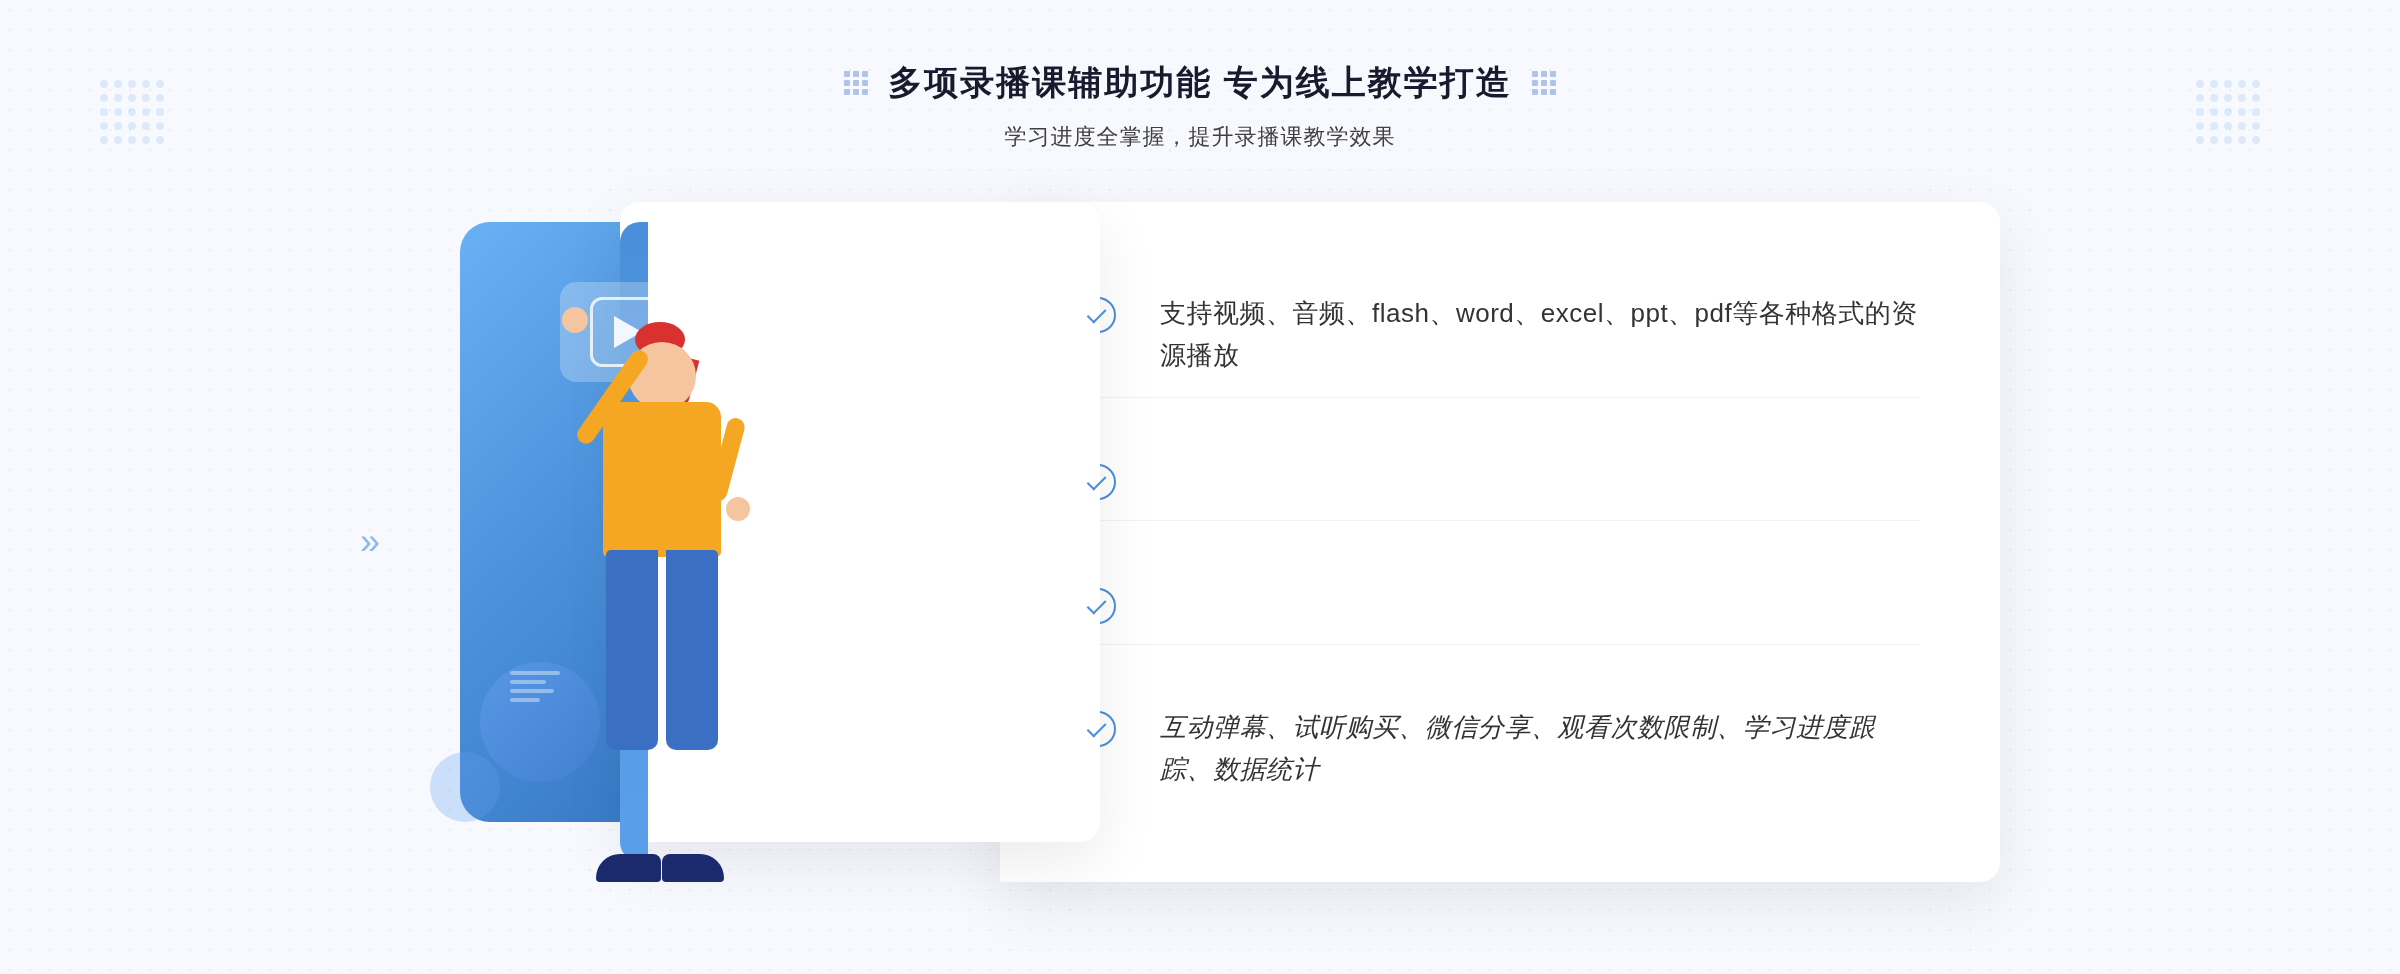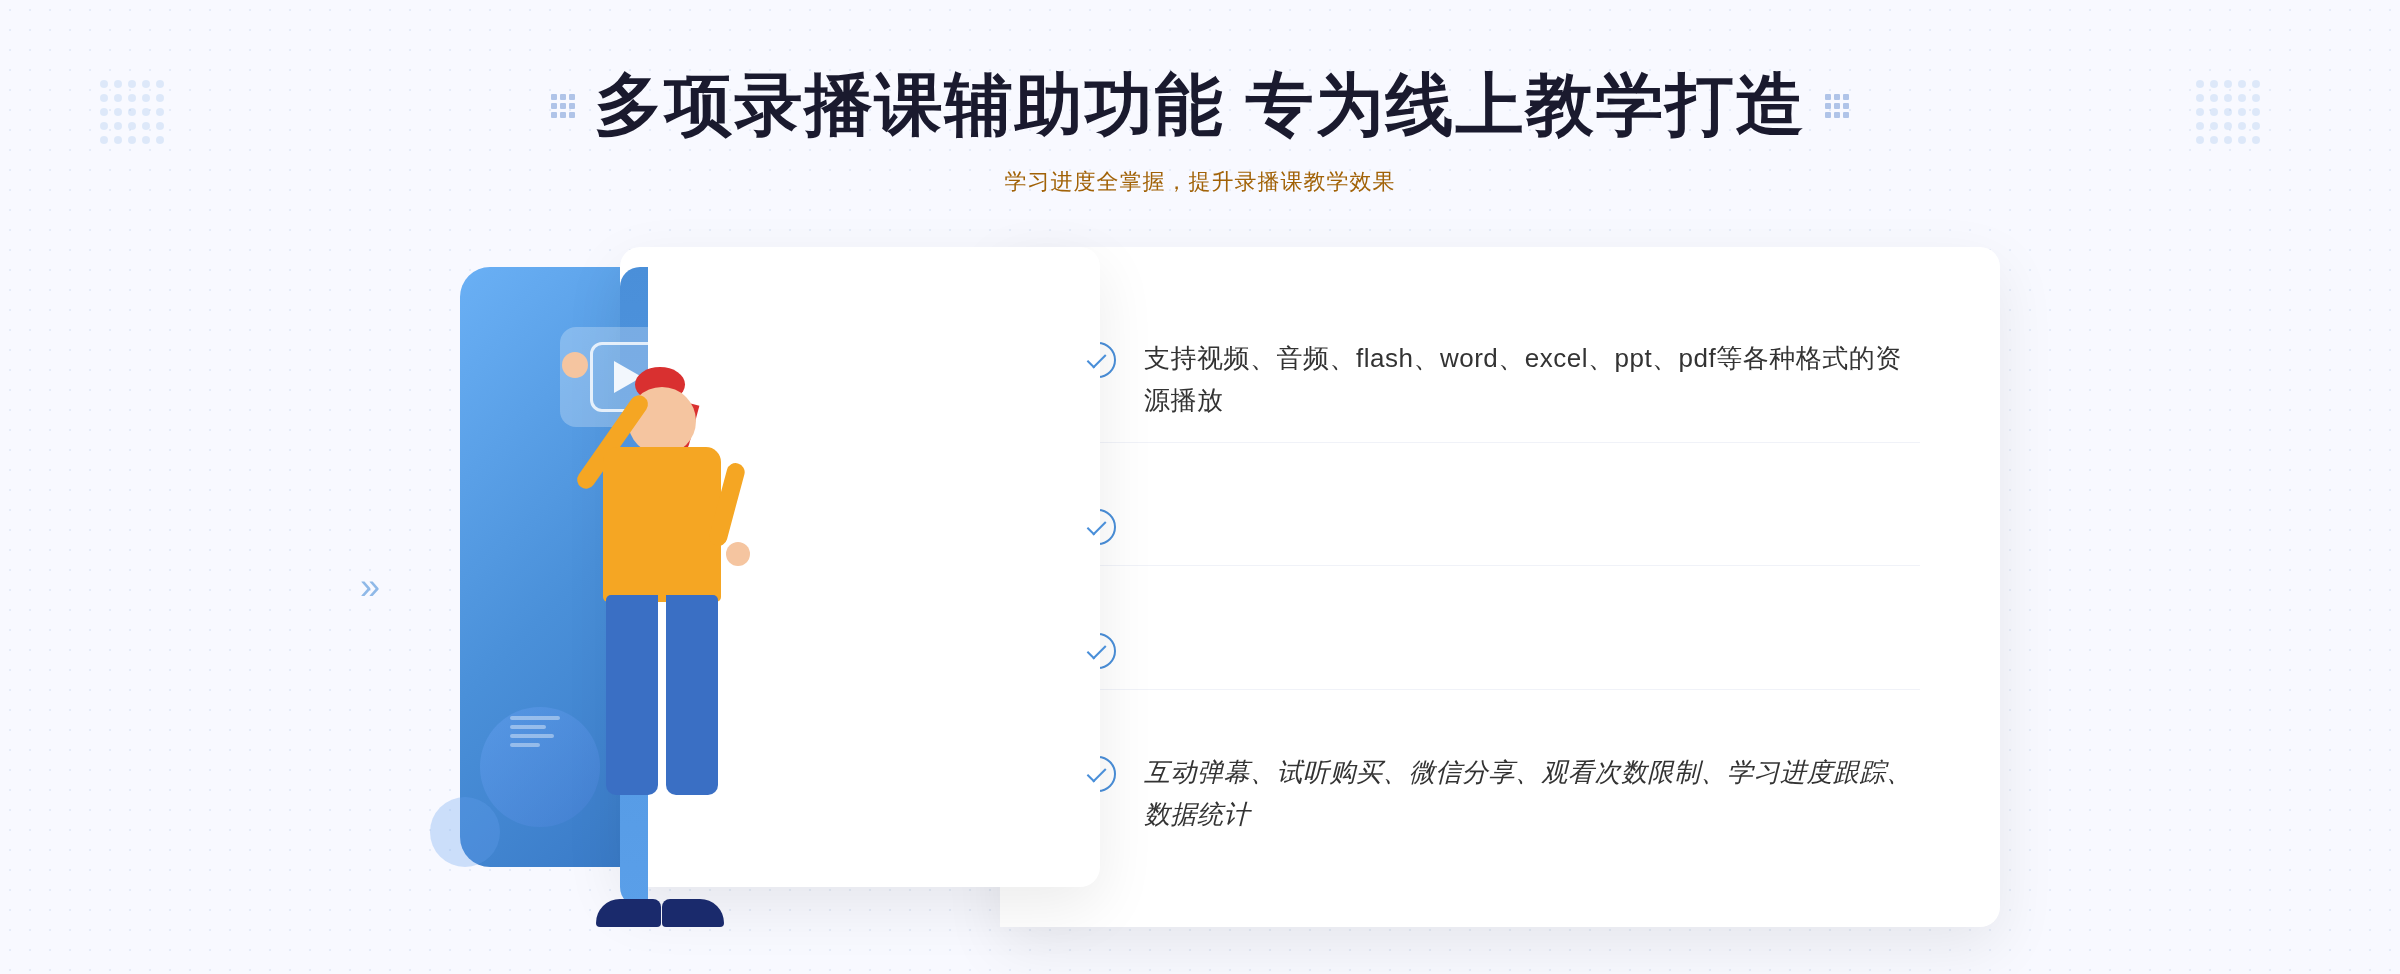--- a/index.html
+++ b/index.html
@@ -71,29 +71,29 @@
 
     .dot-grid span {
       width: 6px;
       height: 6px;
       background: #b0c4e8;
       border-radius: 1px;
       display: block;
     }
 
     .main-title {
-      font-size: 68px;
+      font-size: 34px;
       font-weight: 600;
       color: #1a1a2e;
       letter-spacing: 2px;
     }
 
     .sub-title {
       font-size: 22px;
-      color: #a16207;
+      color: #404040;
       font-weight: 400;
       letter-spacing: 1px;
     }
 
     .content-section {
       display: flex;
       width: 1600px;
       gap: 0;
       position: relative;
       z-index: 2;
@@ -253,21 +253,21 @@
       box-shadow: 0 20px 60px rgba(0,0,0,0.08);
       display: flex;
       flex-direction: column;
       justify-content: space-around;
       min-height: 640px;
     }
 
     .feature-item {
       display: flex;
       align-items: flex-start;
-      gap: 28px;
+      gap: 44px;
       padding: 20px 0;
       border-bottom: 1px solid #f0f2f8;
     }
 
     .feature-item:last-child {
       border-bottom: none;
       font-style: italic;
     }
 
     .check-icon {

